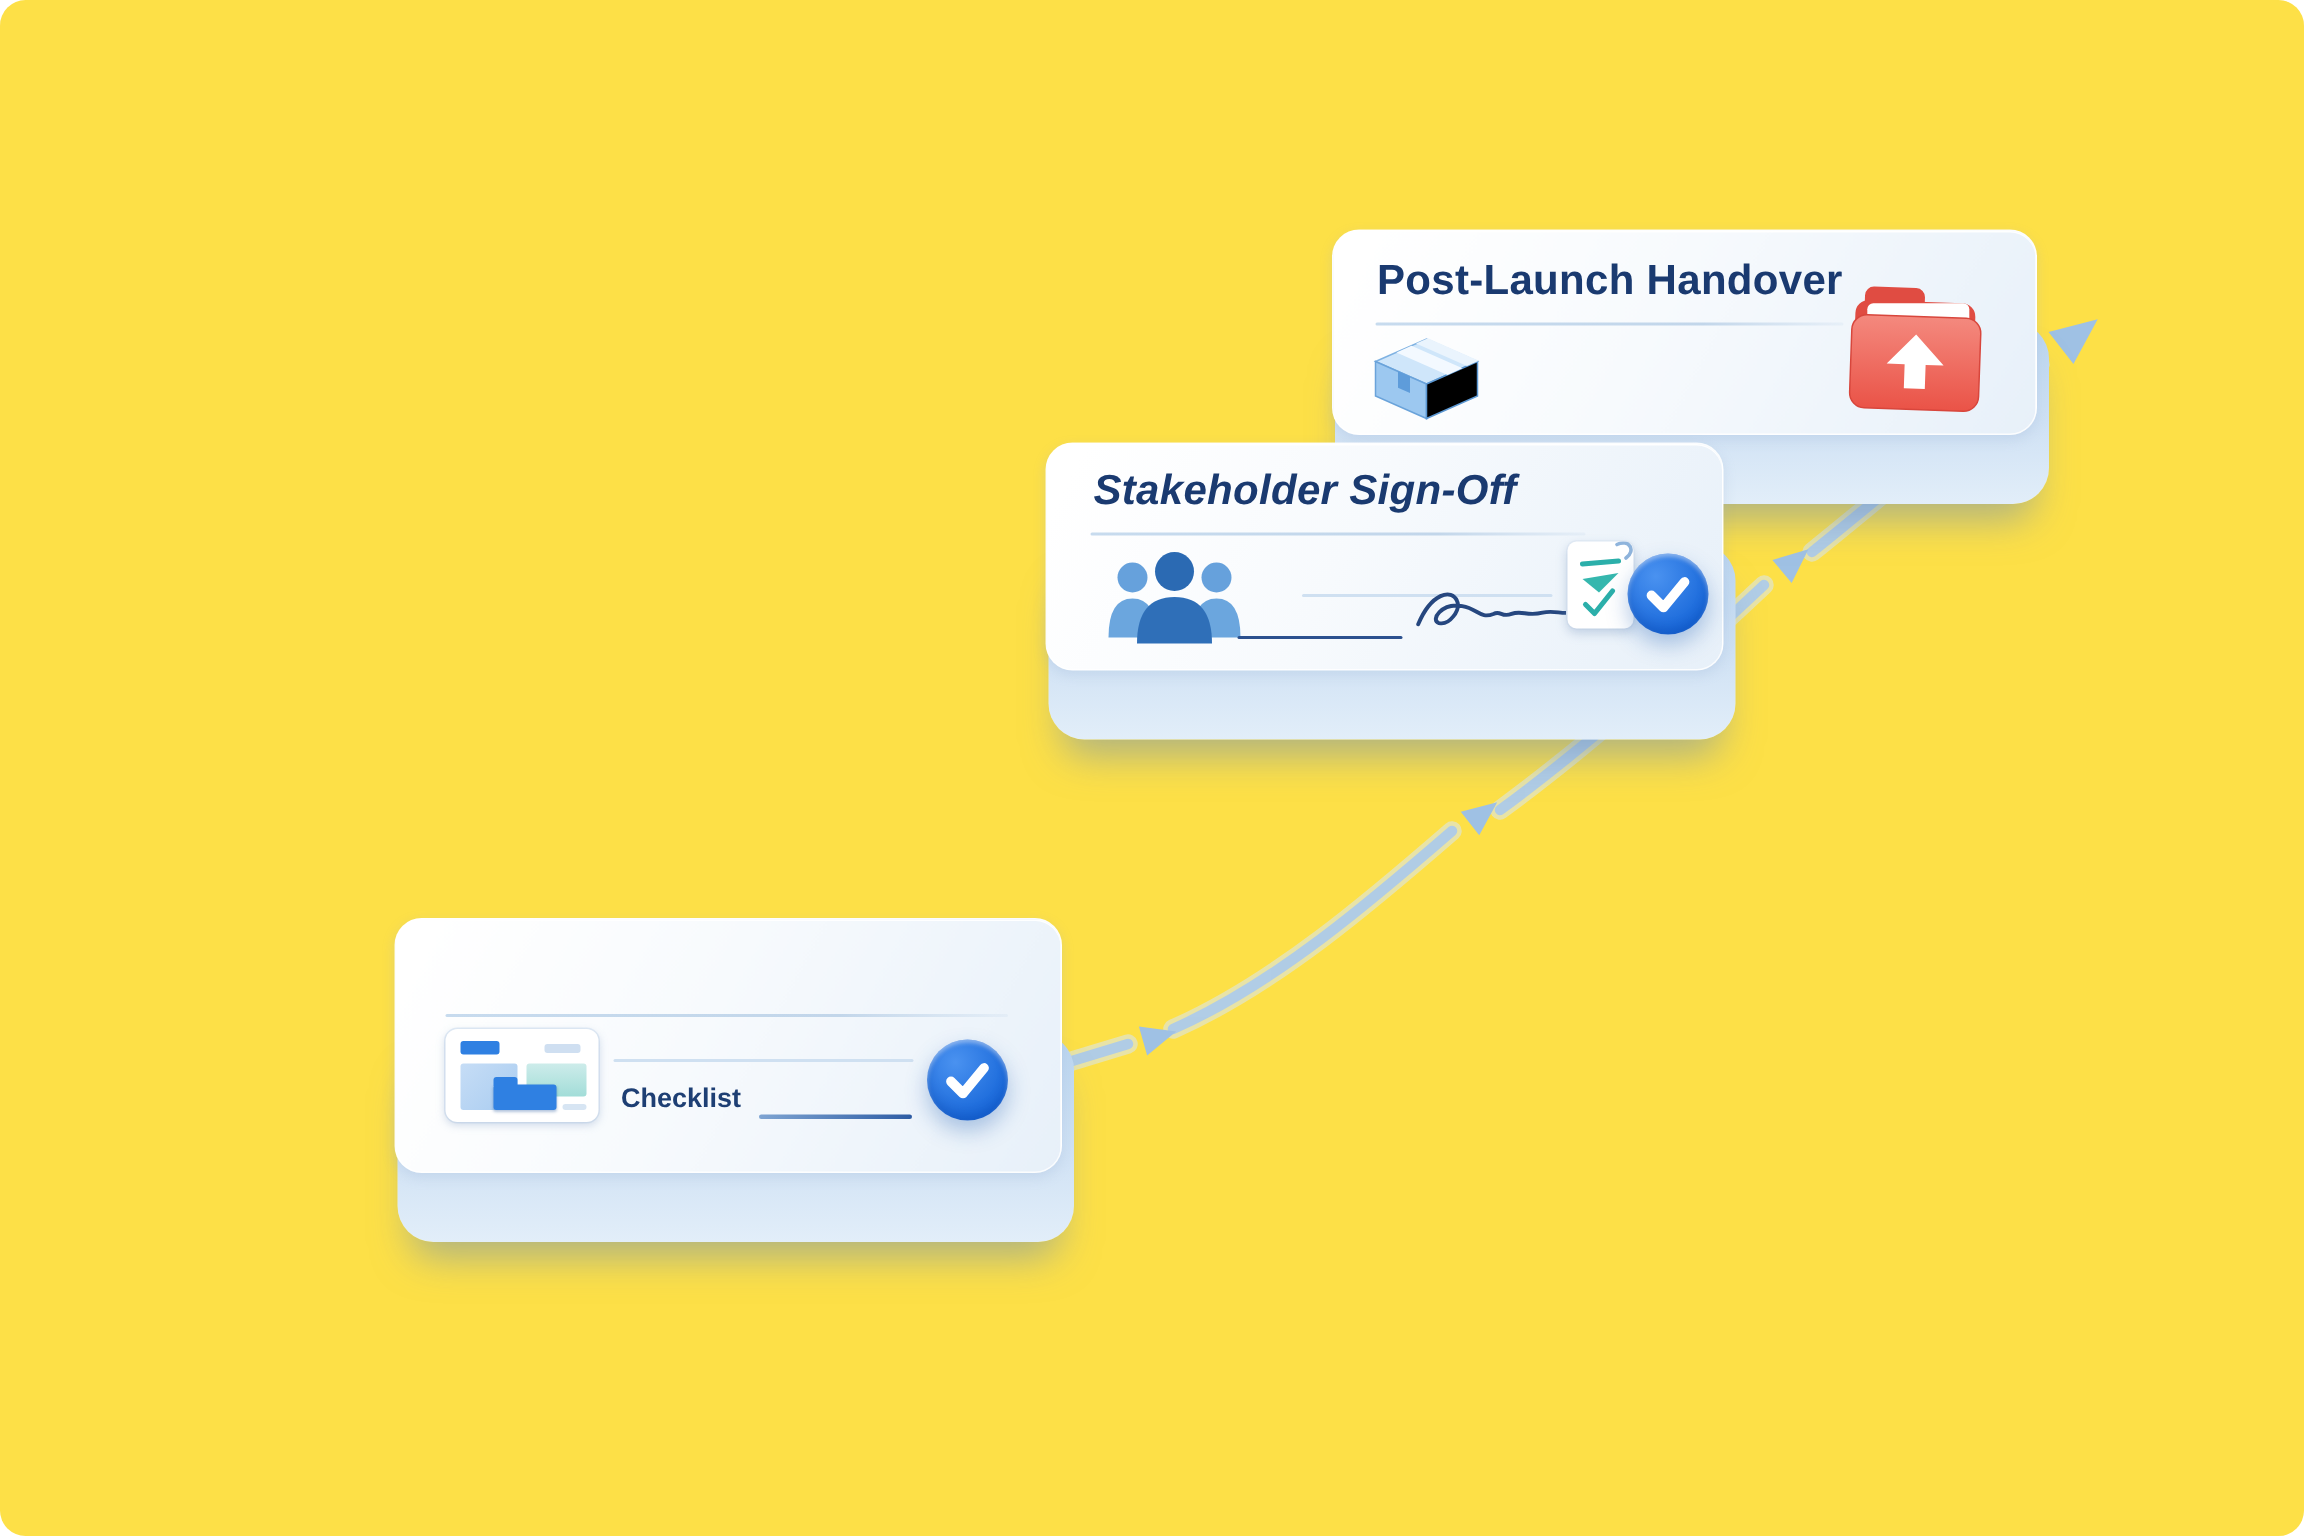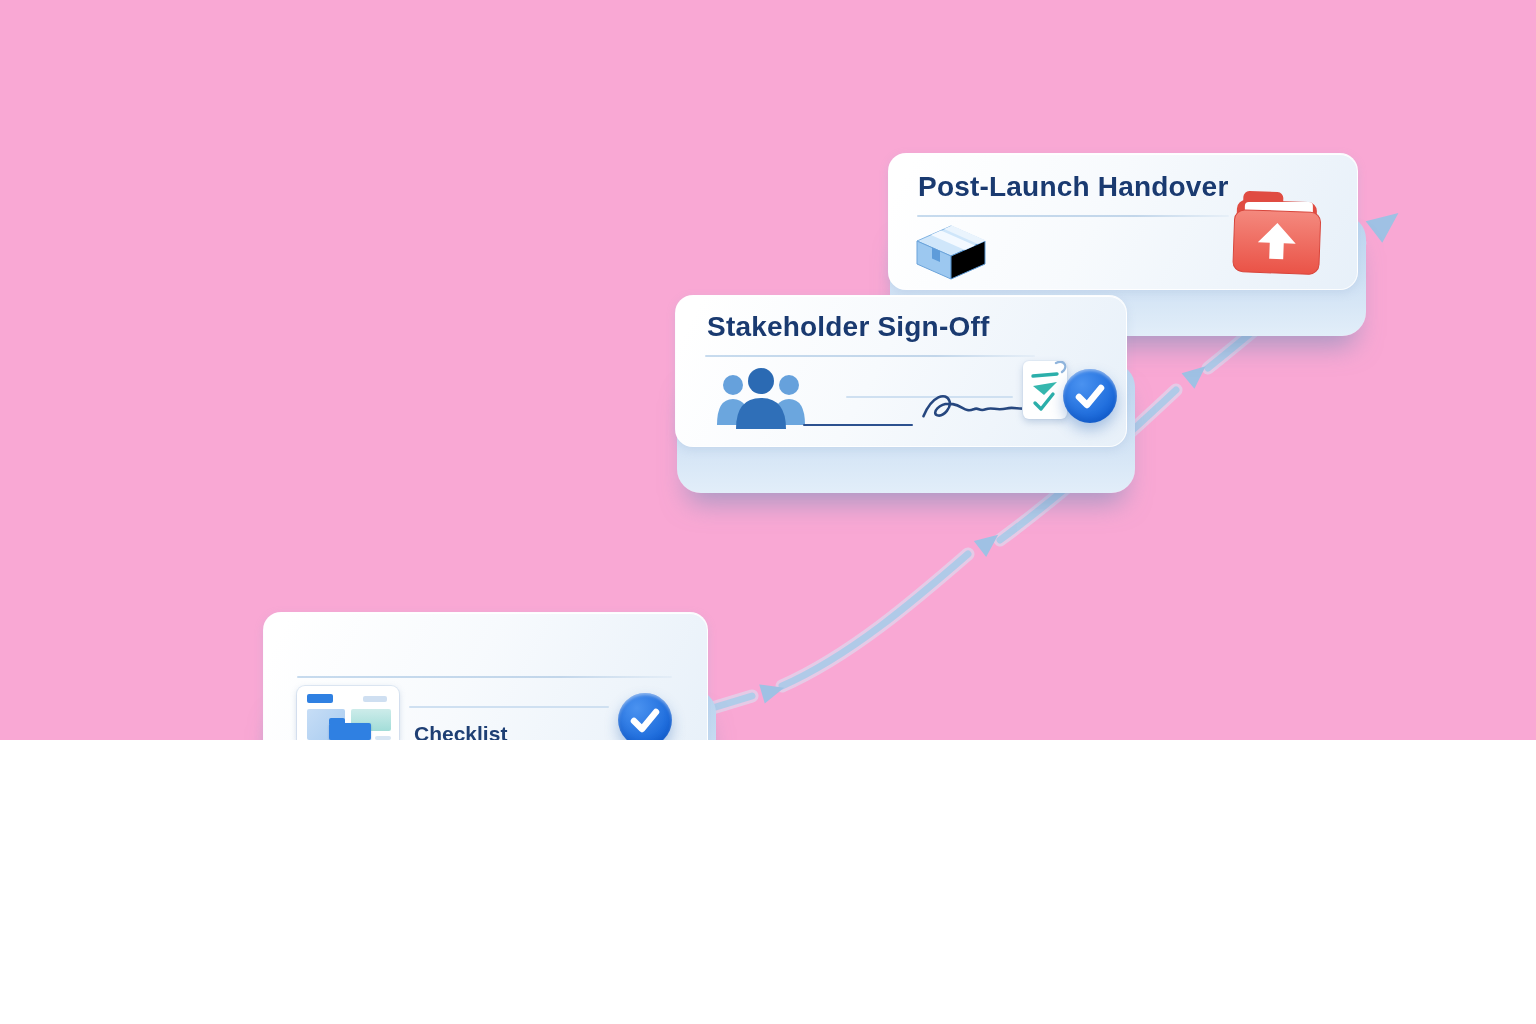--- a/index.html
+++ b/index.html
@@ -1,19 +1,20 @@
 <!DOCTYPE html>
 <html><head>
 <meta charset="utf-8">
 <style>
   html,body{margin:0;padding:0;background:#ffffff;}
   .canvas{
-    position:relative;width:1536px;height:740px;overflow:hidden;
-    background:#f9a8d4;
+    position:relative;width:1536px;height:1024px;overflow:hidden;
+    background:#fde047;
     font-family:"Liberation Sans",sans-serif;
+    border-radius:17px;
   }
   
   .flow-arrow{position:absolute;left:0;top:0;z-index:0;}
 
   
   .step{position:absolute;}
   .step::after{ 
     content:"";position:absolute;left:2px;right:-8px;top:45%;bottom:-46px;
     border-radius:24px;z-index:-1;
     background:linear-gradient(180deg,#b9d4ef 0%,#cfe1f4 55%,#e2eef9 100%);
@@ -24,21 +25,21 @@
     background:linear-gradient(118deg,#ffffff 5%,#f7fafd 45%,#e7f0f9 100%);
     box-shadow:inset 0 1px 0 rgba(255,255,255,.95),0 3px 8px rgba(150,175,210,.25);
     border:1px solid rgba(255,255,255,.8);
   }
   .title{position:absolute;font-weight:700;font-size:28px;color:#1a3a70;letter-spacing:.2px;white-space:nowrap;}
   .divider{position:absolute;height:2px;border-radius:1px;
     background:linear-gradient(90deg,#c7dbee,#c2d6ea 70%,rgba(194,214,234,.2));}
   .line-light{position:absolute;height:2px;border-radius:1px;background:#cfe0f1;}
   .line-dark{position:absolute;height:3px;border-radius:2px;
     background:linear-gradient(90deg,#7ea4d2,#2d5ca4);}
-  .small-label{position:absolute;font-weight:700;font-size:21px;color:#1e3f74;}
+  .small-label{position:absolute;font-weight:700;font-size:18px;color:#1e3f74;}
 
   
   .check-circle{position:absolute;width:54px;height:54px;border-radius:50%;
     display:flex;align-items:center;justify-content:center;
     box-shadow:0 7px 14px rgba(40,100,180,.35),inset 0 -4px 7px rgba(0,40,120,.18),inset 0 2px 3px rgba(255,255,255,.45);}
   .check-circle.blue{background:radial-gradient(circle at 35% 28%,#4a92f0,#1565d8 78%);}
   .check-circle.teal{background:radial-gradient(circle at 35% 28%,#3ecec6,#12a49e 80%);}
 
   
   .shot{position:absolute;width:102px;height:60px;background:#ffffff;border-radius:8px;
@@ -108,21 +109,21 @@
       <rect x="18" y="5" width="40" height="16" rx="6" fill="#e04c42"></rect>
       <rect x="12" y="14" width="80" height="66" rx="9" fill="#e04c42"></rect>
       <rect x="20" y="15" width="68" height="18" rx="4" fill="#ffffff" transform="rotate(-2 54 24)"></rect>
       <rect x="10" y="24" width="86" height="62" rx="10" fill="url(#redg)" stroke="#d8463c" stroke-width="1"></rect>
       <g fill="#ffffff">
         <polygon points="53,36 72,56 60,56 60,72 46,72 46,56 34,56"></polygon>
       </g>
     </svg>
   </div>
 
-  <div class="step" style="left:675px;top:295px;width:452px;height:152px;z-index:3;">
+  <div class="step" style="left:697px;top:295px;width:452px;height:152px;z-index:3;font-style:italic;">
     <div class="card"></div>
     <div class="title" style="left:32px;top:16px;">Stakeholder Sign-Off</div>
     <div class="divider" style="left:30px;top:60px;width:330px;"></div>
 
     <svg style="position:absolute;left:36px;top:72px;" width="100" height="68" viewBox="0 0 100 68">
       <circle cx="22" cy="18" r="10" fill="#66a1dc"></circle>
       <circle cx="78" cy="18" r="10" fill="#66a1dc"></circle>
       <path d="M6 58 Q6 32 22 32 Q38 32 38 58 Z" fill="#6ba6de"></path>
       <path d="M62 58 Q62 32 78 32 Q94 32 94 58 Z" fill="#6ba6de"></path>
       <circle cx="50" cy="14" r="13" fill="#2b6ab3"></circle>

